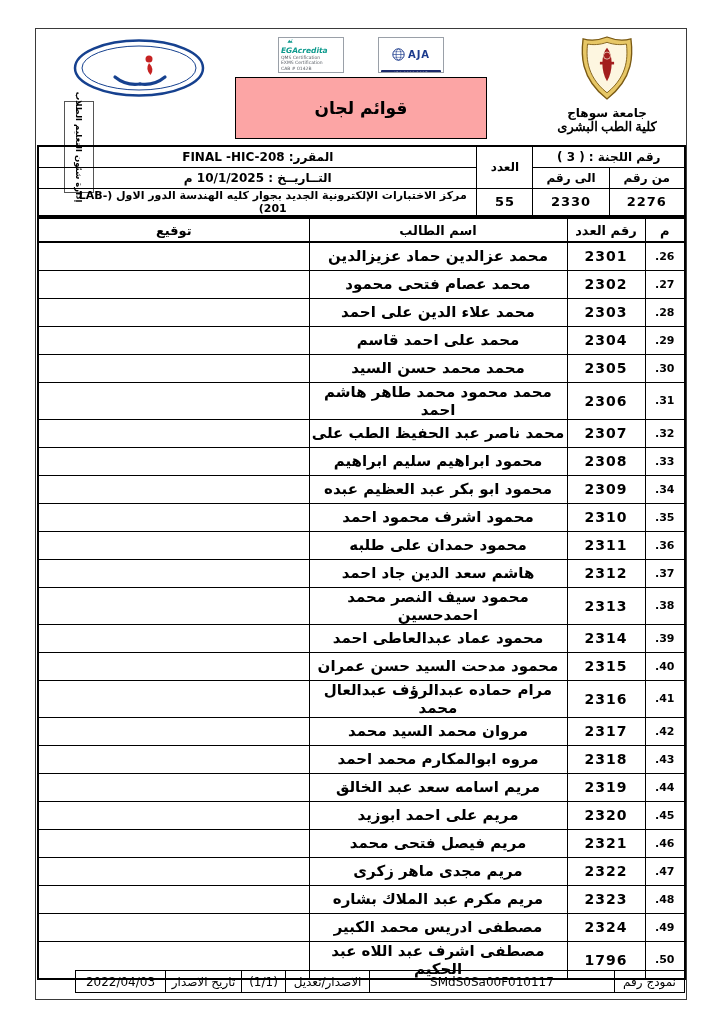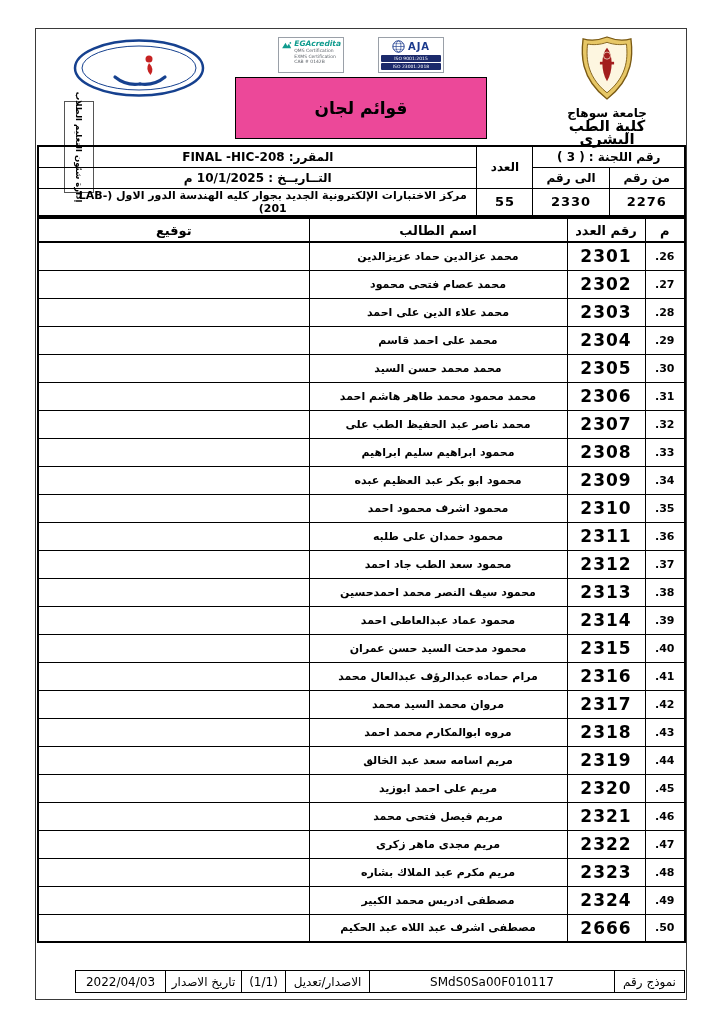--- a/index.html
+++ b/index.html
@@ -9,57 +9,57 @@
   .frame { position:absolute; left:35px; top:28px; width:652px; height:972px; border:1px solid #3a3a3a; }
 
   
   .logo-left { position:absolute; left:36px; top:10px; width:134px; text-align:center; }
   .admin-stamp { position:absolute; left:28px; top:72px; width:30px; height:92px; border:1px solid #555; }
   .admin-stamp span { position:absolute; left:50%; top:50%; transform:translate(-50%,-50%) rotate(90deg);
        white-space:nowrap; font-size:8.5px; font-weight:bold; }
 
   .center-certs { position:absolute; left:50%; top:8px; transform:translateX(-50%);
        display:flex; direction:ltr; gap:34px; }
-  .cert { width:66px; height:36px; border:1px solid #9aa0a8; background:#fff; overflow:hidden; padding:1px 2px; }
+  .cert { width:66px; height:36px; border:1px solid #9aa0a8; background:#fff; overflow:hidden; padding:1px 2px;flex-direction:column; }
   .cert-egac { display:flex; gap:2px; align-items:flex-start; }
   .egac-text { direction:ltr; text-align:left; }
   .egac-name { font-size:7.5px; font-weight:bold; font-style:italic; color:#0f9b8e; line-height:9px; }
   .egac-line { font-size:4.5px; color:#5a5f66; line-height:5.5px; direction:ltr; }
   .cert-aja { direction:ltr; text-align:center; }
-  .aja-top { display:flex; align-items:center; justify-content:center; gap:3px; height:15px; }
+  .aja-top { display:flex; align-items:center; justify-content:center; gap:3px; height:30px; }
   .aja-name { font-size:10px; font-weight:bold; color:#1b3a8c; letter-spacing:1px; }
   .aja-bar { background:#1b2a6b; color:#fff; font-size:4.5px; line-height:7px; margin-top:1px; border-radius:1px; }
 
   .title-box { position:absolute; left:50%; top:48px; transform:translateX(-50%);
        width:252px; height:62px; border:1.4px solid #000;
-       display:flex; flex-direction:column; align-items:center; justify-content:center; gap:4px; background:#ec4899; }
+       display:flex; flex-direction:column; align-items:center; justify-content:center; gap:4px; background:#fca5a5; }
   .main-title { font-size:17px; font-weight:bold; }
   .sub-title { font-size:12.5px; font-weight:bold; }
 
   .logo-right { position:absolute; right:18px; top:6px; width:122px; text-align:center; }
   .univ-name { font-size:12px; font-weight:bold; line-height:14px; margin-top:1px; }
-  .fac-name { font-size:15px; font-weight:bold; line-height:13px; }
+  .fac-name { font-size:13px; font-weight:bold; line-height:13px;font-family:Liberation Serif, serif; }
 
   
   .info-table { position:absolute; top:116px; left:1px; width:649px; border-collapse:collapse; table-layout:fixed;
        border:2px solid #000; }
   .info-table td { border:1px solid #000; text-align:center; vertical-align:middle;
        font-size:12px; font-weight:bold; height:21px; padding:0 2px; }
   .info-table td.num-cell { font-size:13px; letter-spacing:1px; height:28px; }
   .info-table td.loc-cell { font-size:11px; height:25px;padding-left:32px; }
 
   
   .main-table { position:absolute; top:188px; left:1px; width:649px; border-collapse:collapse; table-layout:fixed;
        border:2px solid #000; }
   .main-table th { border:1px solid #000; border-bottom:2px solid #000; height:24px;
        font-size:13px; font-weight:bold; text-align:center; vertical-align:middle;margin-left:36px; }
   .main-table td { border:1px solid #000; height:28px; text-align:center; vertical-align:middle; padding:0 2px; }
   .main-table td.c-num { font-size:11px; font-weight:bold; }
-  .main-table td.c-seat { font-size:17px; font-weight:bold; letter-spacing:1px; }
-  .main-table td.c-name { font-size:11px; font-weight:bold; }
+  .main-table td.c-seat { font-size:14px; font-weight:bold; letter-spacing:1px; }
+  .main-table td.c-name { font-size:15px; font-weight:bold; }
   .main-table td.c-sign { }
 
   
   .footer-table { position:absolute; bottom:6px; right:1px; width:610px; border-collapse:collapse; table-layout:fixed;
        border:1px solid #000; }
   .footer-table td { border:1px solid #000; height:22px; text-align:center; vertical-align:middle;
        font-size:12px; font-weight:normal; padding:0 2px; white-space:nowrap; overflow:hidden; }
   .footer-table td.ltr { direction:ltr; }
 </style>
 </head>
@@ -233,21 +233,21 @@
           </tr>
           <tr>
             <td class="c-num" dir="ltr">.36</td>
             <td class="c-seat">2311</td>
             <td class="c-name">محمود حمدان على طلبه</td>
             <td class="c-sign"></td>
           </tr>
           <tr>
             <td class="c-num" dir="ltr">.37</td>
             <td class="c-seat">2312</td>
-            <td class="c-name">محمود سعد الطب جاد احمد</td>
+            <td class="c-name">هاشم سعد الدين جاد احمد</td>
             <td class="c-sign"></td>
           </tr>
           <tr>
             <td class="c-num" dir="ltr">.38</td>
             <td class="c-seat">2313</td>
             <td class="c-name">محمود سيف النصر محمد احمدحسين</td>
             <td class="c-sign"></td>
           </tr>
           <tr>
             <td class="c-num" dir="ltr">.39</td>
@@ -310,21 +310,21 @@
             <td class="c-sign"></td>
           </tr>
           <tr>
             <td class="c-num" dir="ltr">.49</td>
             <td class="c-seat">2324</td>
             <td class="c-name">مصطفى ادريس محمد الكبير</td>
             <td class="c-sign"></td>
           </tr>
           <tr>
             <td class="c-num" dir="ltr">.50</td>
-            <td class="c-seat">2666</td>
+            <td class="c-seat">1796</td>
             <td class="c-name">مصطفى اشرف عبد اللاه عبد الحكيم</td>
             <td class="c-sign"></td>
           </tr>
         </tbody>
     </table>
 
     <table class="footer-table">
       <tbody>
         <tr>
           <td style="width:70px">نموذج رقم</td>

